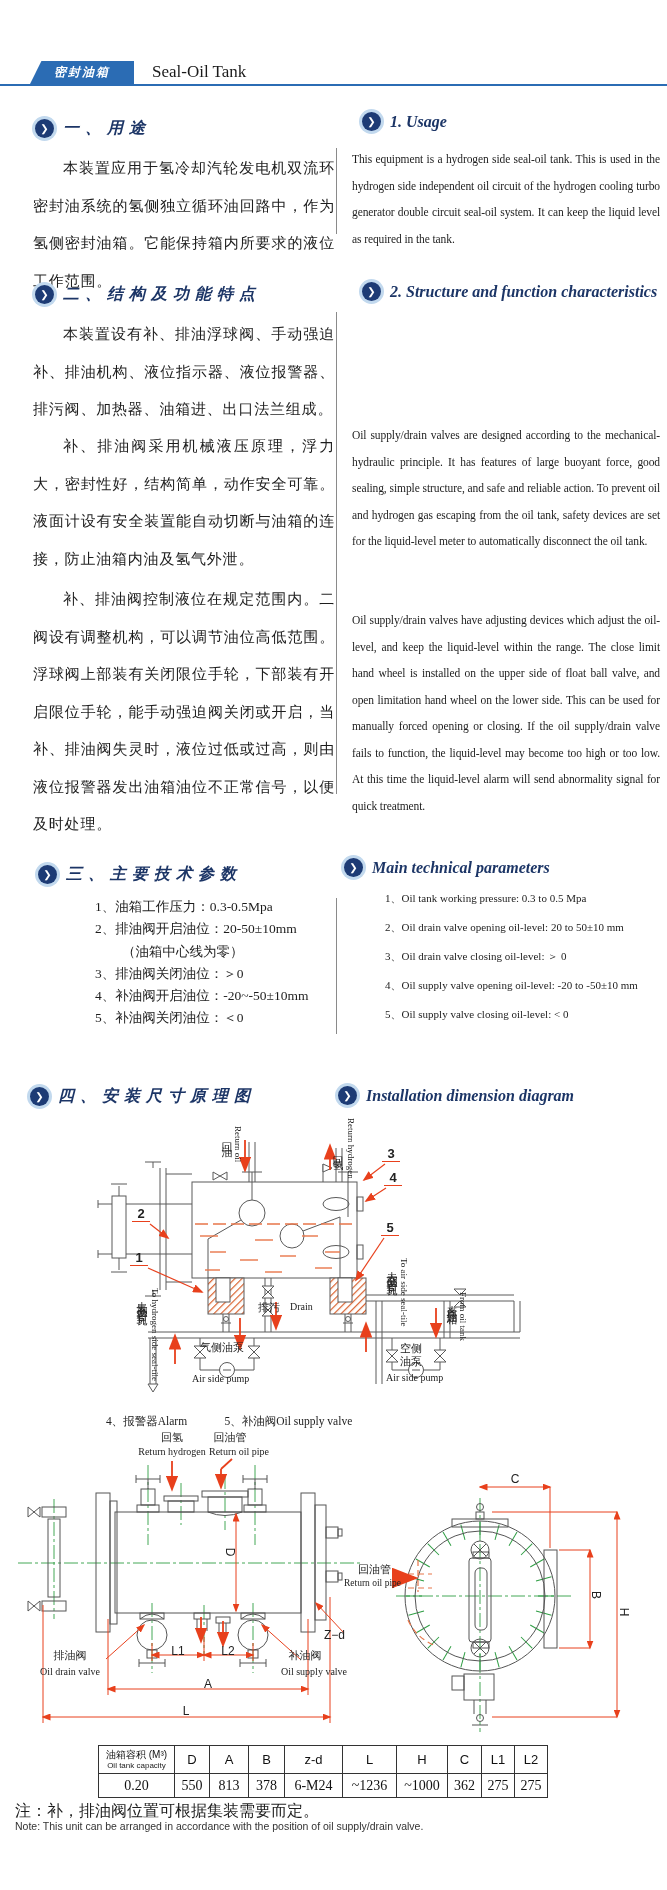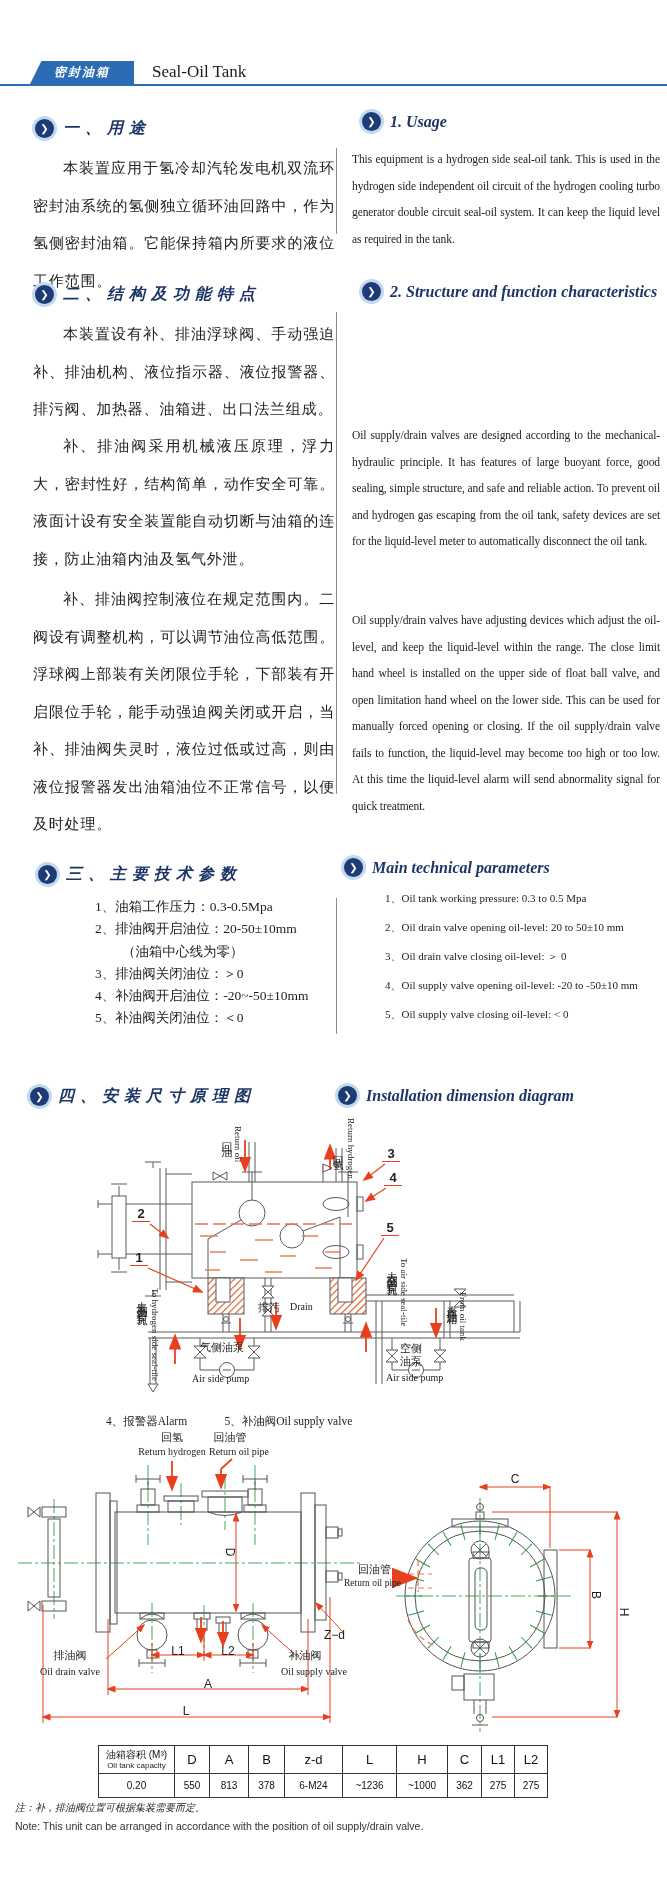--- a/index.html
+++ b/index.html
@@ -46,24 +46,24 @@
   .callout{position:absolute;font-size:13px;font-weight:bold;color:#222;width:18px;text-align:center;
            border-bottom:1.4px solid #e8401c;font-family:"Liberation Sans",sans-serif;}
   .dim{position:absolute;font-size:12px;color:#222;font-family:"Liberation Sans",sans-serif;white-space:nowrap;}
   .rot{display:inline-block;transform:rotate(90deg);}
   .legend{position:absolute;left:106px;font-size:11.5px;color:#222;white-space:pre;}
   
   table.spec{position:absolute;left:98px;top:1745px;border-collapse:collapse;
              font-family:"Liberation Sans",sans-serif;color:#111;}
   table.spec td,table.spec th{border:1.4px solid #333;text-align:center;padding:0;font-weight:normal;}
   table.spec th{height:27px;font-size:13px;}
-  table.spec td{height:23px;font-size:10px;}
+  table.spec td{height:23px;font-size:14px;font-family:Liberation Serif, serif;}
   .cap-zh{font-size:10px;line-height:12px;display:block;}
   .cap-en{font-size:8px;line-height:9px;display:block;color:#222;}
-  .note-zh{position:absolute;left:15px;top:1801px;font-size:10px;color:#1d1d1d;font-style:italic;}
+  .note-zh{position:absolute;left:15px;top:1801px;font-size:16px;color:#1d1d1d;}
   .note-en{position:absolute;left:15px;top:1820px;font-size:10.5px;color:#333;
            font-family:"Liberation Sans",sans-serif;}
 </style>
 </head>
 <body>
 
 <div class="page">
 
   <div class="tab">
     <span>密封油箱</span>

